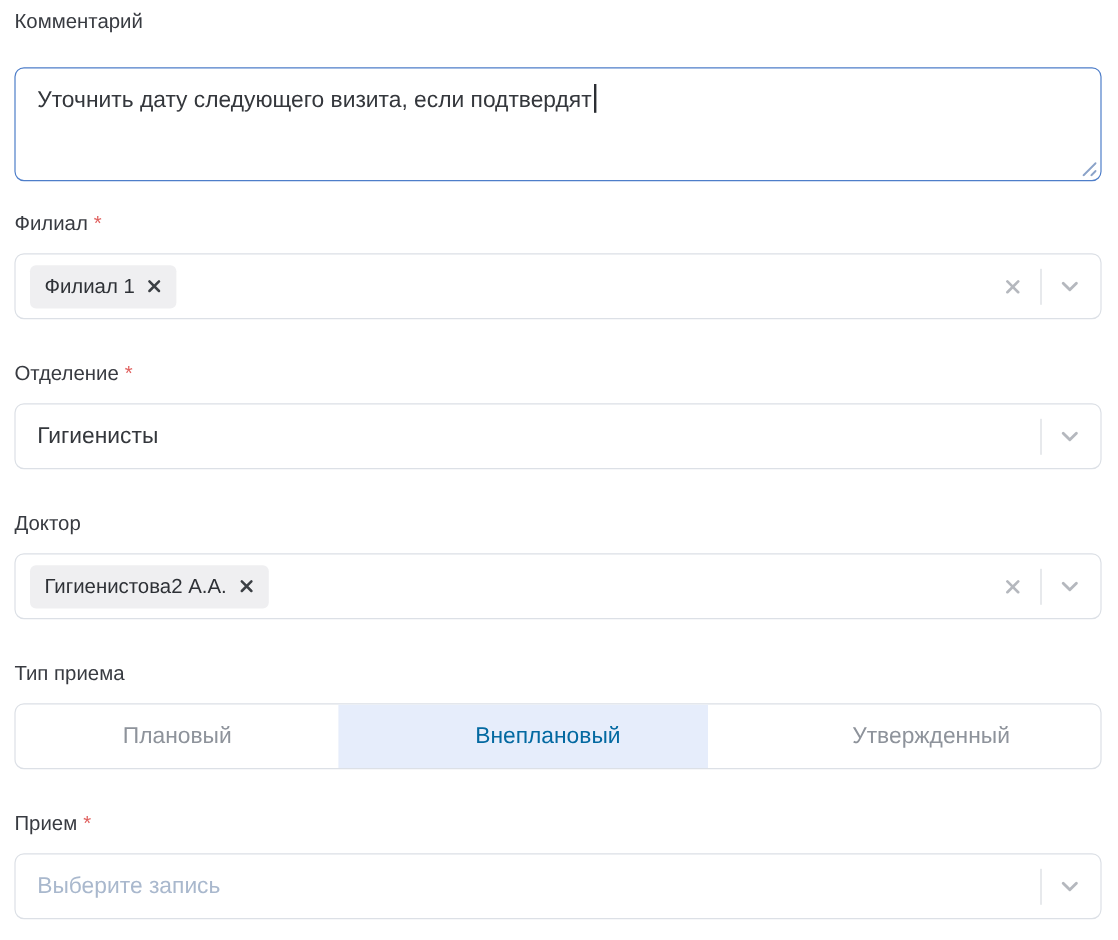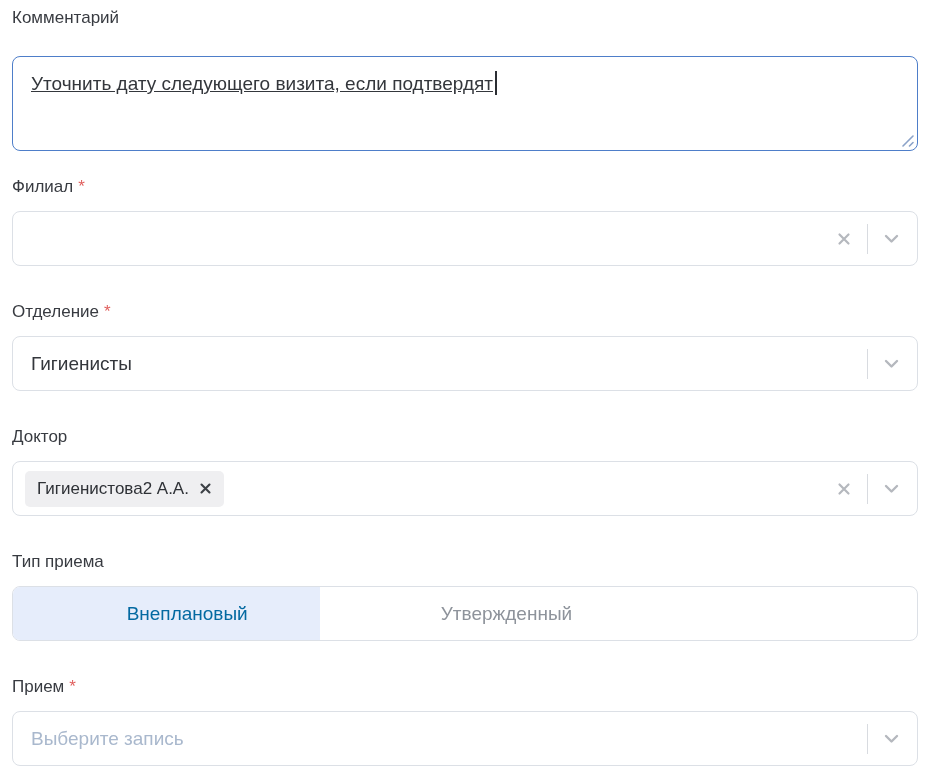--- a/index.html
+++ b/index.html
@@ -31,21 +31,20 @@
     width: 100%;
     height: 95px;
     border: 1.5px solid #4e7ec9;
     border-radius: 8px;
     padding: 13px 18px;
     font-size: 19px;
     line-height: 28px;
     color: #34373c;
     background: #fff;
     cursor: text;
-    text-decoration: underline;
   }
   .caret {
     display: inline-block;
     width: 2px;
     height: 24px;
     background: #2b2e33;
     margin-left: 2px;
     vertical-align: -5px;
   }
   .grip {
@@ -181,20 +180,26 @@
           <path d="M12 2 L2 12 M12 8.5 L8.5 12"></path>
         </svg>
     </div>
   </div>
 
   <div class="group">
     <div class="label">
       <span>Филиал</span><span class="req">*</span>
     </div>
     <div class="select">
+      <span class="tag">
+        <span>Филиал 1</span>
+        <svg class="tag-x" viewBox="0 0 13 13">
+            <path d="M2.5 2.5 L10.5 10.5 M10.5 2.5 L2.5 10.5"></path>
+          </svg>
+      </span>
       <div class="suffix">
         <svg class="clear-x" viewBox="0 0 18 18">
             <path d="M4.5 4.5 L13.5 13.5 M13.5 4.5 L4.5 13.5"></path>
           </svg>
         <span class="vdiv"></span>
         <svg class="chev" viewBox="0 0 21 21">
             <polyline points="5,8 10.5,13.5 16,8"></polyline>
           </svg>
       </div>
     </div>
@@ -236,20 +241,21 @@
           </svg>
       </div>
     </div>
   </div>
 
   <div class="group group--visit-type">
     <div class="label">
       <span>Тип приема</span>
     </div>
     <div class="segmented">
+      <button class="seg seg-1">Плановый</button>
       <button class="seg seg-2 selected">Внеплановый</button>
       <button class="seg seg-3">Утвержденный</button>
     </div>
   </div>
 
   <div class="group group--appointment">
     <div class="label">
       <span>Прием</span><span class="req">*</span>
     </div>
     <div class="select">

